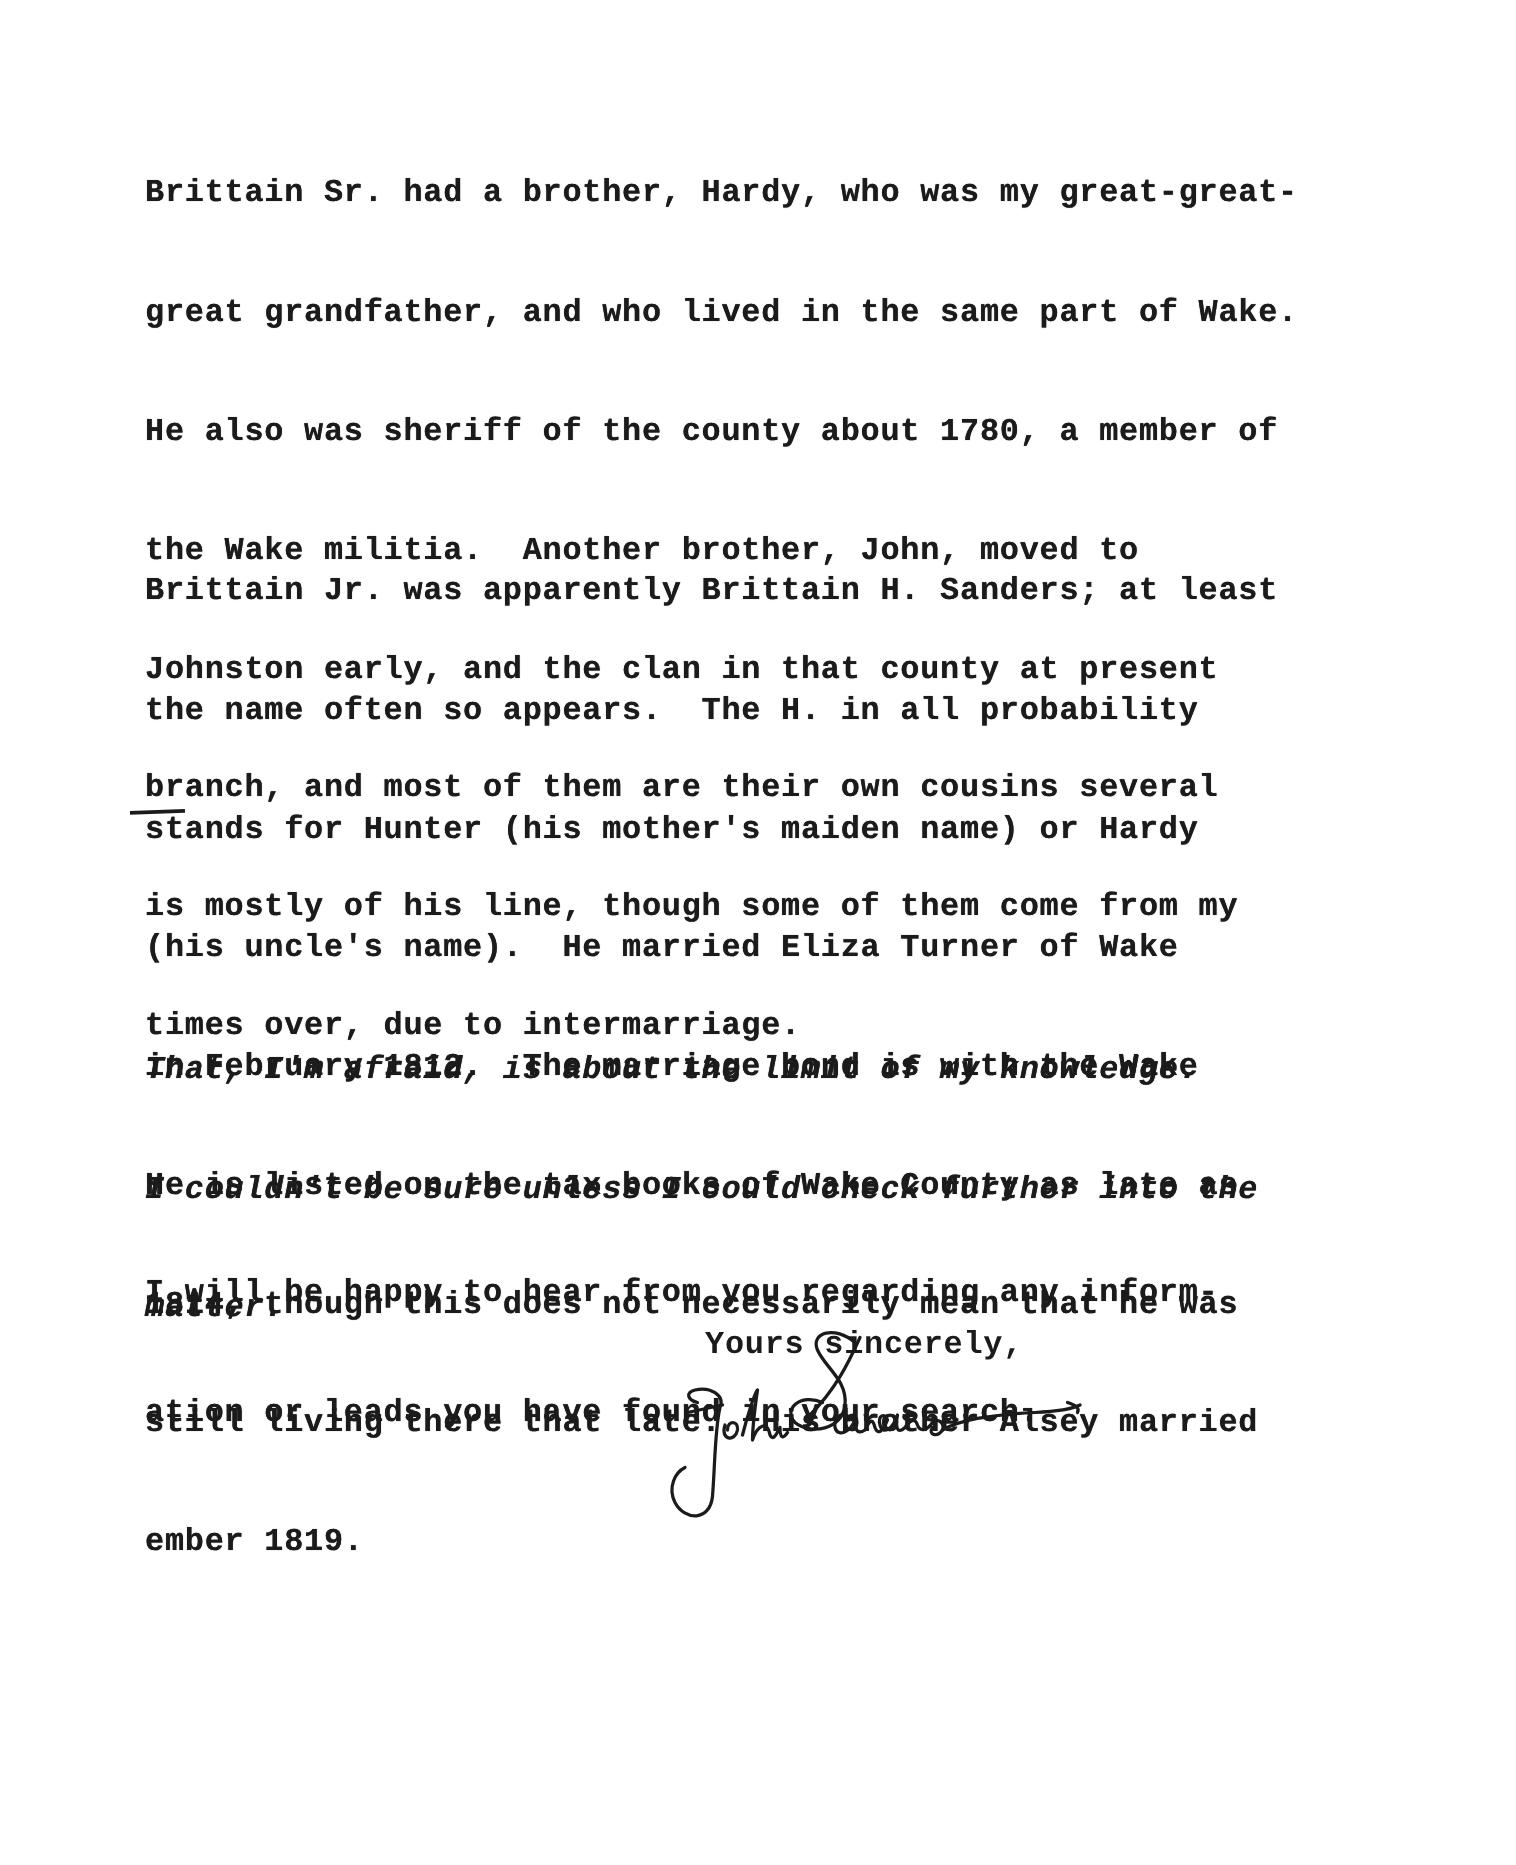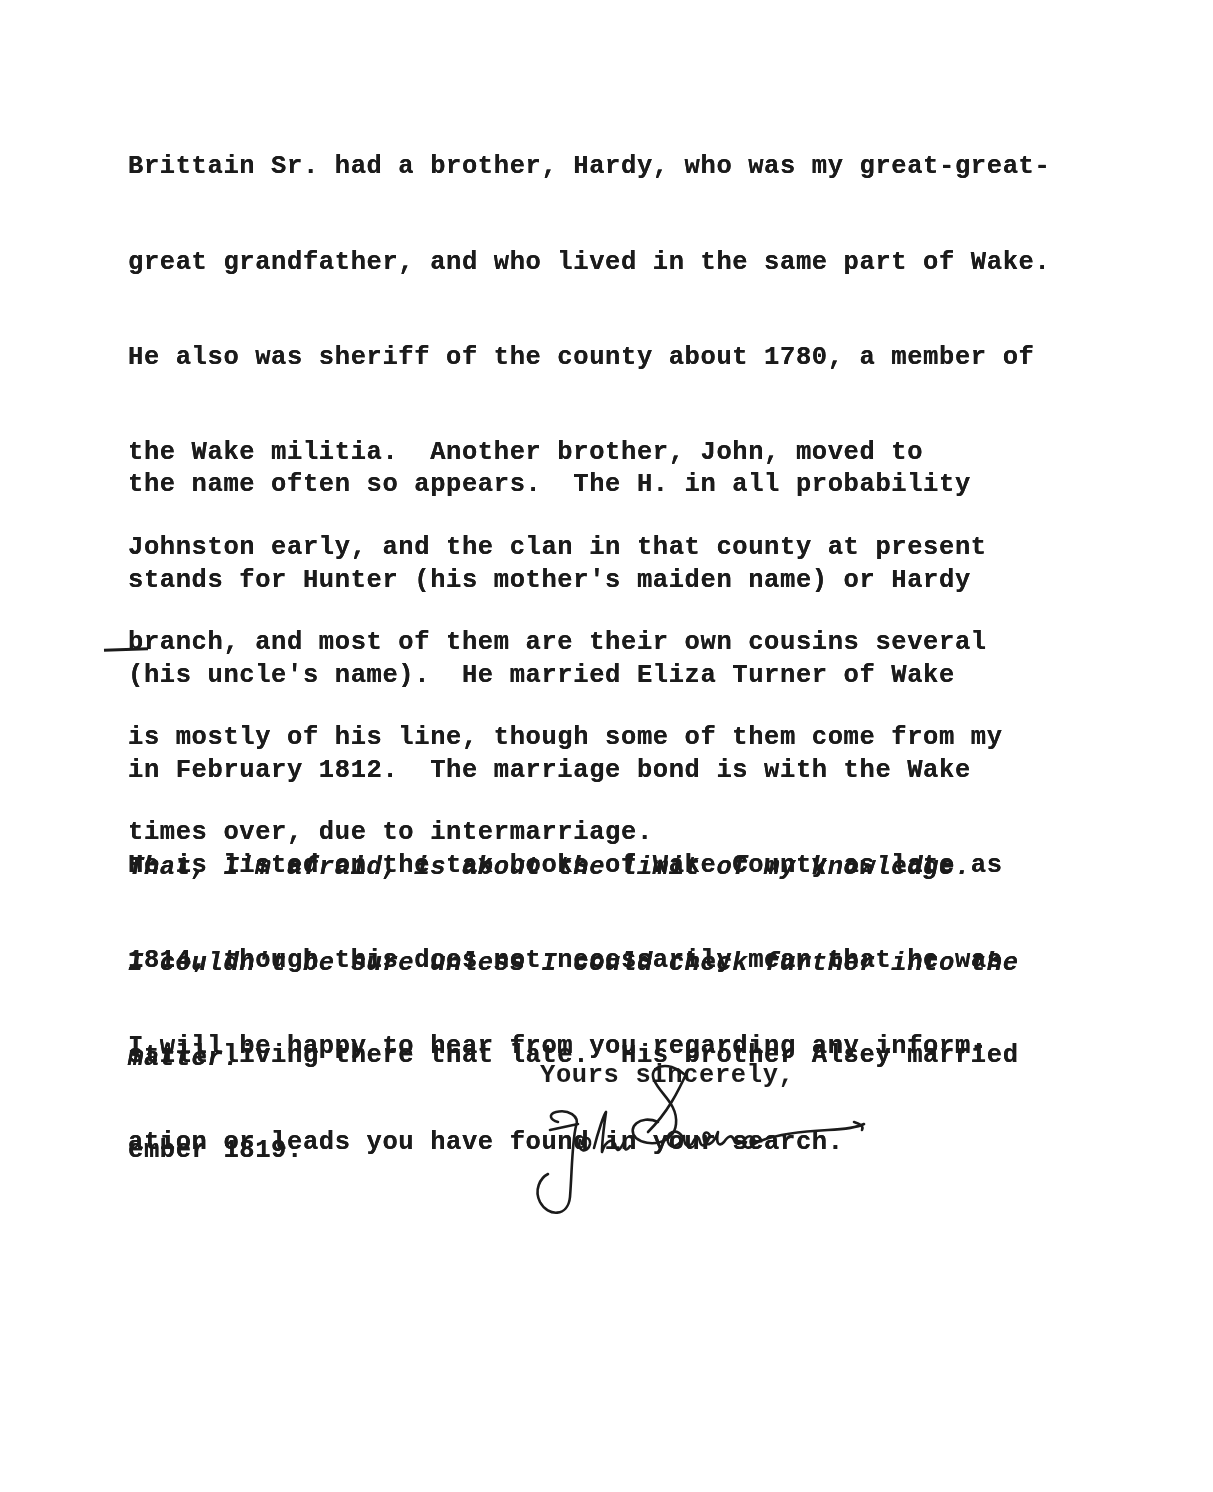--- a/index.html
+++ b/index.html
@@ -18,40 +18,40 @@
     .page {
       position: absolute;
       left: 0; top: 0;
       width: 1213px;
       height: 1492px;
       background: #ffffff;
     }
     .para {
       position: absolute;
       left: 116px;
-      margin: 12px;
+      margin: 0;
       font-size: 25.5px;
       line-height: 31.7px;
       letter-spacing: 0.6px;
       font-weight: bold;
       white-space: pre;
       color: #1b1b1b;
       text-shadow: 0 0 0.6px #222;
     }
     .line {
       display: block;
       white-space: pre;
     }
     .p1 { top: 76px; }
     .p2 { top: 394px; }
     .p3 { top: 777px; font-style: italic; }
     .p4 { top: 956px; }
     .closing {
       position: absolute;
-      left: 540px;
+      left: 564px;
       top: 1060px;
       font-size: 25.5px;
       line-height: 32px;
       letter-spacing: 0.6px;
       font-weight: bold;
       white-space: pre;
       color: #1b1b1b;
     }
     .signature {
       position: absolute;
@@ -80,20 +80,21 @@
     <span class="line">great grandfather, and who lived in the same part of Wake.</span>
     <span class="line">He also was sheriff of the county about 1780, a member of</span>
     <span class="line">the Wake militia.  Another brother, John, moved to</span>
     <span class="line">Johnston early, and the clan in that county at present</span>
     <span class="line">branch, and most of them are their own cousins several</span>
     <span class="line">is mostly of his line, though some of them come from my</span>
     <span class="line">times over, due to intermarriage.</span>
   </div>
 
   <div class="para p2">
+    <span class="line">Brittain Jr. was apparently Brittain H. Sanders; at least</span>
     <span class="line">the name often so appears.  The H. in all probability</span>
     <span class="line">stands for Hunter (his mother's maiden name) or Hardy</span>
     <span class="line">(his uncle's name).  He married Eliza Turner of Wake</span>
     <span class="line">in February 1812.  The marriage bond is with the Wake</span>
     <span class="line">He is listed on the tax books of Wake County as late as</span>
     <span class="line">1814, though this does not necessarily mean that he was</span>
     <span class="line">still living there that late.  His brother Alsey married</span>
     <span class="line">ember 1819.</span>
   </div>
 

